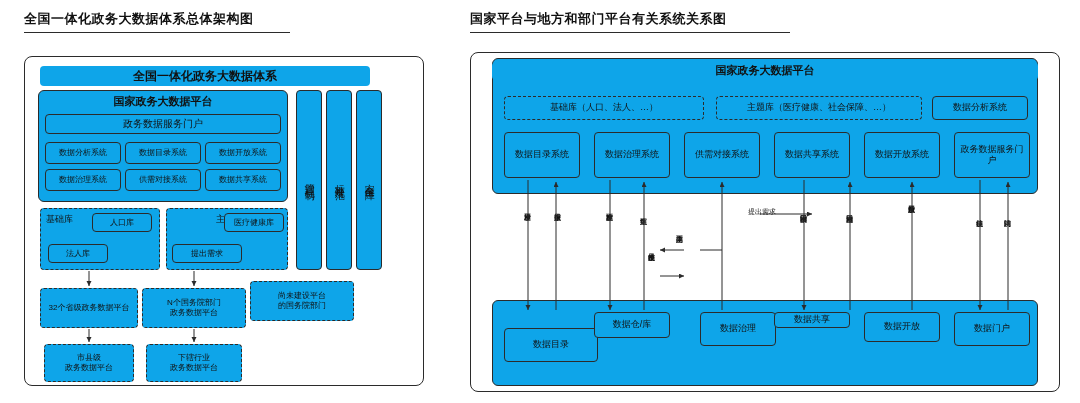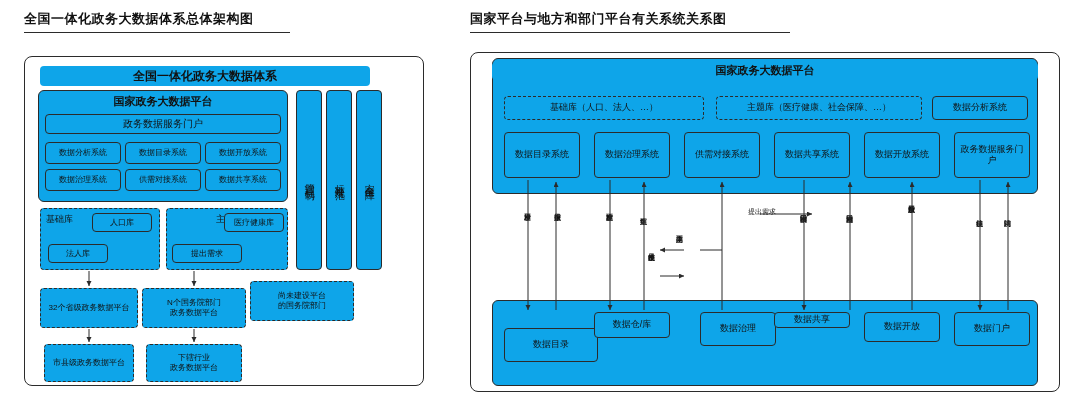--- a/index.html
+++ b/index.html
@@ -169,21 +169,21 @@
   </div>
   <div class="box dashed f8" style="left:142px; top:288px; width:104px; height:40px; flex-direction:column;">
     <span>N个国务院部门</span>
     <span>政务数据平台</span>
   </div>
   <div class="box dashed f8" style="left:250px; top:281px; width:104px; height:40px; flex-direction:column;">
     <span>尚未建设平台</span>
     <span>的国务院部门</span>
   </div>
 
-  <div class="box dashed f8" style="left:44px; top:344px; width:90px; height:38px; flex-direction:row;">
+  <div class="box dashed f8" style="left:44px; top:344px; width:90px; height:38px; flex-direction:column;">
     <span>市县级</span>
     <span>政务数据平台</span>
   </div>
   <div class="box dashed f8" style="left:146px; top:344px; width:96px; height:38px; flex-direction:column;">
     <span>下辖行业</span>
     <span>政务数据平台</span>
   </div>
 
   <div id="right-outer"></div>
 

